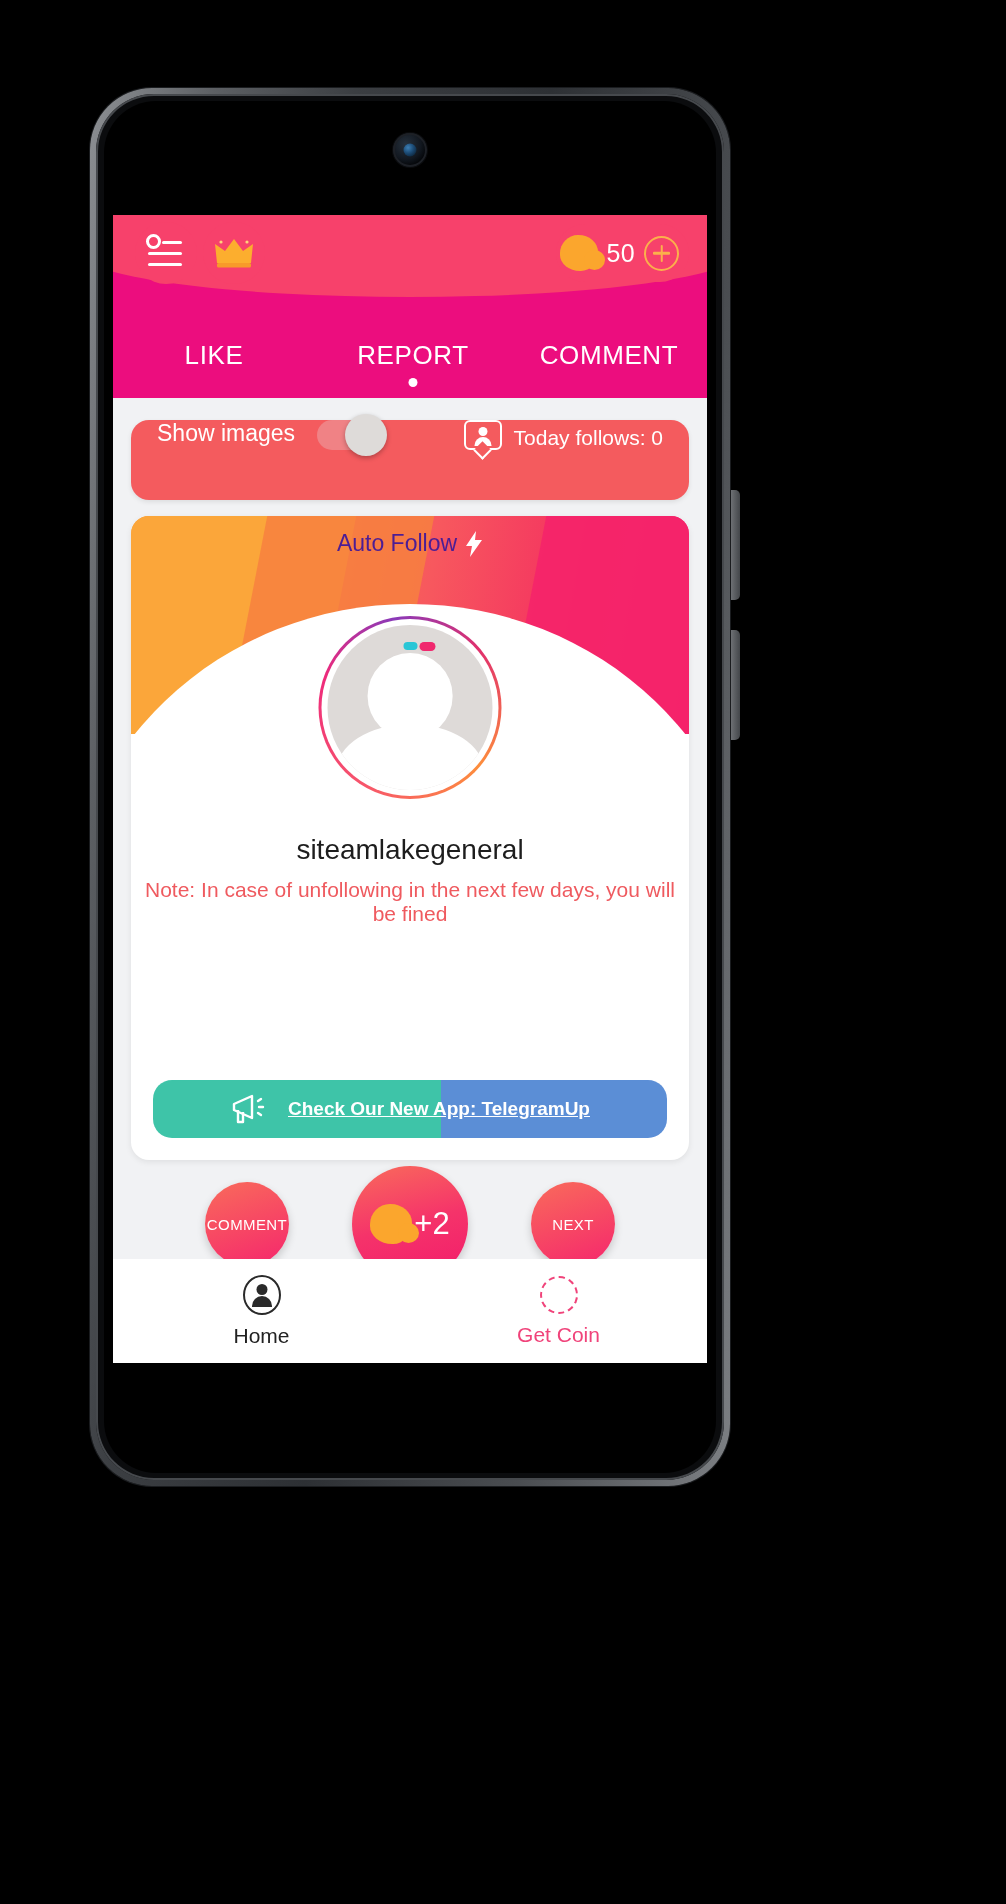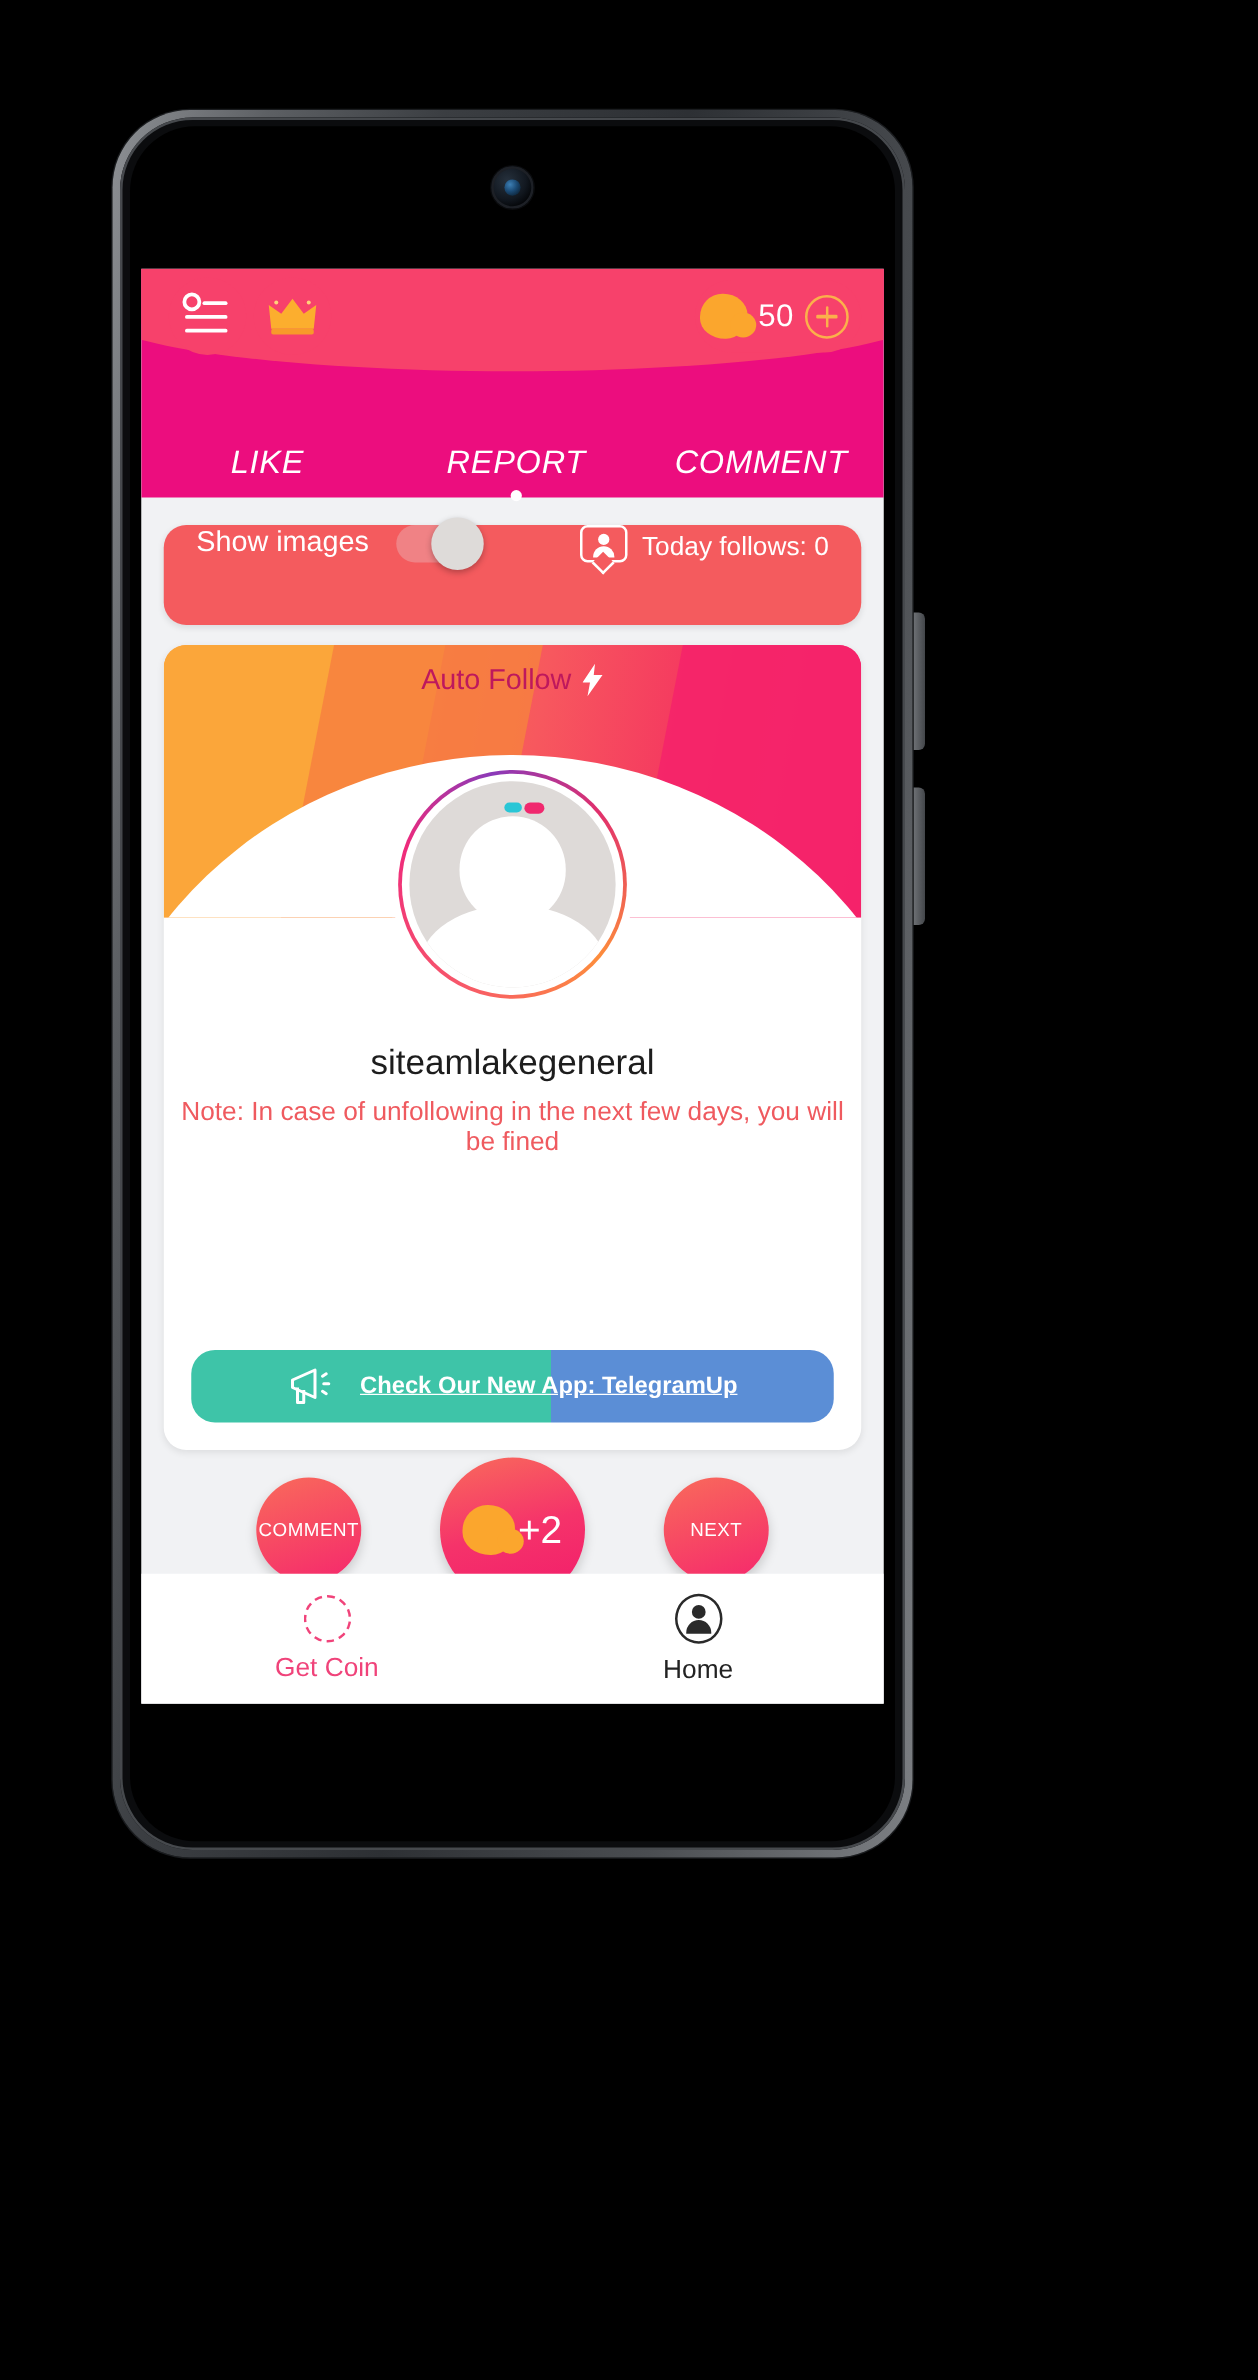--- a/index.html
+++ b/index.html
@@ -98,22 +98,22 @@
     border: 2px solid #fbb04b; position: relative; flex: none;
   }
   .plus-ring::before, .plus-ring::after {
     content:""; position:absolute; background:#fbb04b; border-radius:1px;
   }
   .plus-ring::before { left:50%; top:7px; width:2.5px; height:17px; transform:translateX(-50%); }
   .plus-ring::after  { top:50%; left:7px; height:2.5px; width:17px; transform:translateY(-50%); }
 
   
   .tabs {
-    position: relative; display: flex; align-items: center;
-    height: 62px; padding-top: 4px; font-style: italic;
+    position: relative; display: flex; align-items: flex-start;
+    height: 62px; padding-top: 4px;
   }
   .tab {
     flex: 1; text-align: center; color: #fff;
     font-size: 26px; letter-spacing: .6px; position: relative;
   }
   .tab.like { flex: 0 0 34%; }
   .tab.follow { flex: 0 0 33%; }
   .tab.comment { flex: 0 0 33%; }
   .tab-dot {
     position: absolute; left: 50%; transform: translateX(-50%); bottom: -16px;
@@ -169,21 +169,21 @@
   .hero .g1 { position:absolute; inset:0; background: linear-gradient(100deg,#fb9d36 0%,#f8803f 22%,#f7585e 52%,#f42f60 78%,#f21b6b 100%); }
   .hero .g2 { position:absolute; left:-4%; top:-6px; width:40%; height:120%; background:#fba63a; transform: skewX(-11deg); }
   .hero .g3 { position:absolute; left:20%; top:-6px; width:30%; height:120%; background:#f7803f; transform: skewX(-11deg); opacity:.85; }
   .hero .g4 { position:absolute; right:-6%; top:-6px; width:36%; height:120%; background:#f5246a; transform: skewX(-11deg); opacity:.9; }
   .hero-mask {
     position:absolute; left:-12%; top:88px; width:124%; height: 330px;
     background:#fff; border-radius: 50% 50% 0 0 / 100% 100% 0 0;
   }
   .auto-follow {
     position: absolute; left: 0; top: 14px; width: 100%;
-    text-align: center; color: #be185d; font-size: 23px;
+    text-align: center; color: #4c1d95; font-size: 23px;
     display: flex; align-items: center; justify-content: center; gap: 9px;
   }
   .bolt { font-size: 24px; color: #fff; }
 
   .avatar-wrap {
     position: absolute; left: 50%; transform: translateX(-50%); top: 94px;
     width: 195px; height: 195px; border-radius: 50%;
     background: #fff; padding: 6px;
   }
   .avatar-ring {
@@ -431,29 +431,29 @@
           <div class="coin-blob"></div>
           <span class="amt">+2</span>
         </div>
 
         <div class="fab next">
           <span>NEXT</span>
         </div>
       </div>
 
       <div class="bottom-nav">
-        <div class="nav-item coin">
-          <div class="coin-nav-icon"></div>
-          <span class="nav-label">Get Coin</span>
-        </div>
         <div class="nav-item home">
           <div class="home-nav-icon">
             <div class="o"></div>
               <div class="h"></div>
               <div class="b"></div>
           </div>
           <span class="nav-label">Home</span>
         </div>
+        <div class="nav-item coin">
+          <div class="coin-nav-icon"></div>
+          <span class="nav-label">Get Coin</span>
+        </div>
       </div>
 
     </div>
   </div>
 </div>
 
 </body></html>

